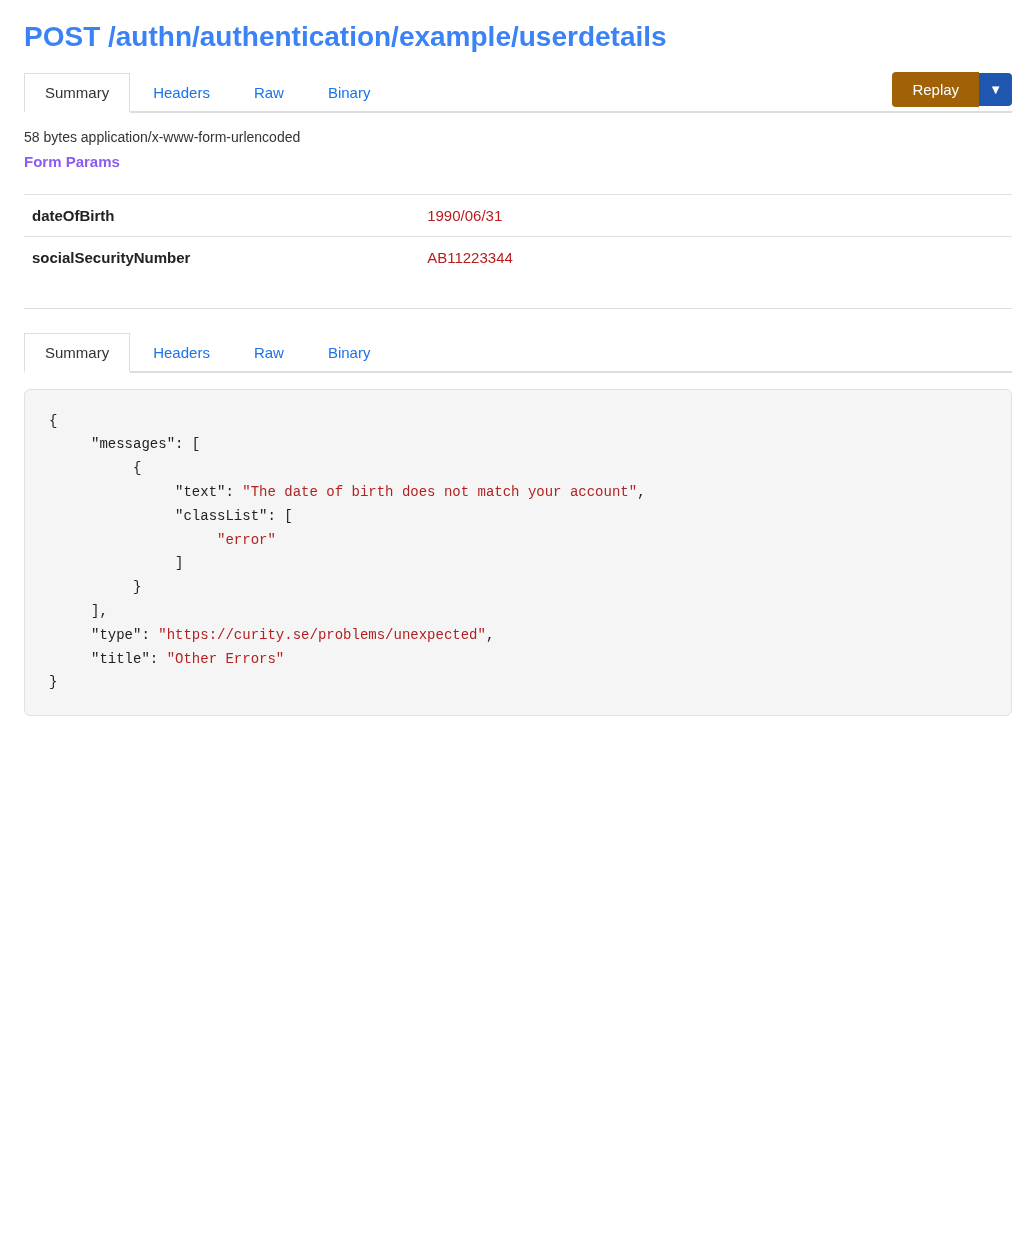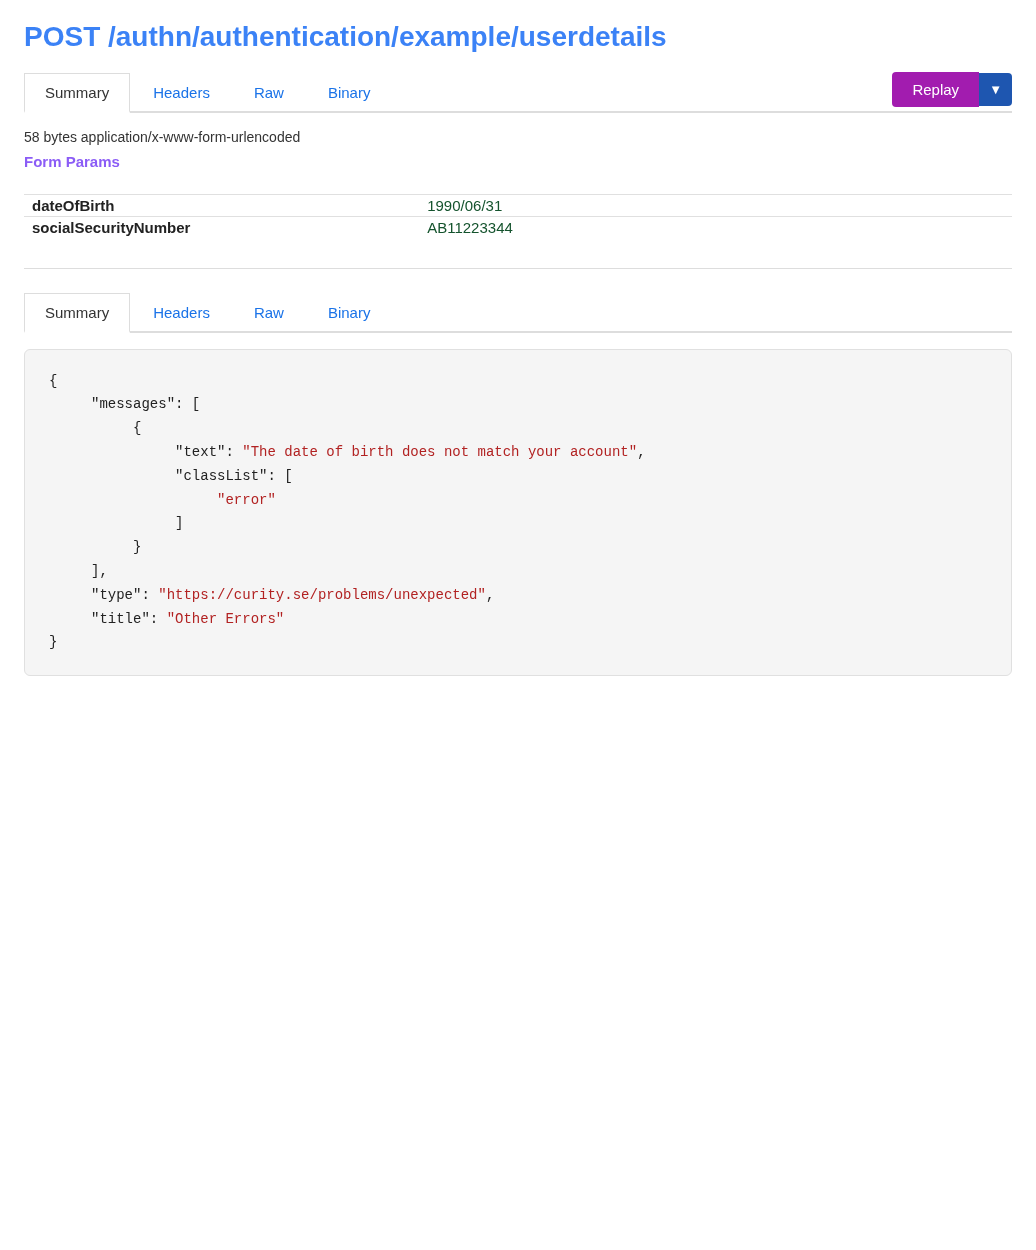--- a/index.html
+++ b/index.html
@@ -53,21 +53,21 @@
       margin-bottom: -2px;
     }
 
     .replay-btn-wrapper {
       display: flex;
       align-items: center;
       margin-bottom: 4px;
     }
 
     .replay-btn {
-      background: #a21caf;
+      background: #a16207;
       color: #fff;
       border: none;
       padding: 9px 20px;
       font-size: 15px;
       font-weight: 500;
       cursor: pointer;
       border-radius: 4px 0 0 4px;
     }
 
     .replay-dropdown {
@@ -101,31 +101,31 @@
       width: 100%;
       border-collapse: collapse;
       margin-top: 4px;
     }
 
     .params-table tr {
       border-top: 1px solid #e0e0e0;
     }
 
     .params-table td {
-      padding: 2px 8px;
+      padding: 12px 8px;
       font-size: 15px;
     }
 
     .params-table td:first-child {
       font-weight: 700;
       width: 40%;
     }
 
     .params-table td:last-child {
-      color: #14532d;
+      color: #b91c1c;
     }
 
     .section-divider {
       border: none;
       border-top: 1px solid #ddd;
       margin: 30px 0 24px 0;
     }
 
     .status-title {
       font-size: 30px;

